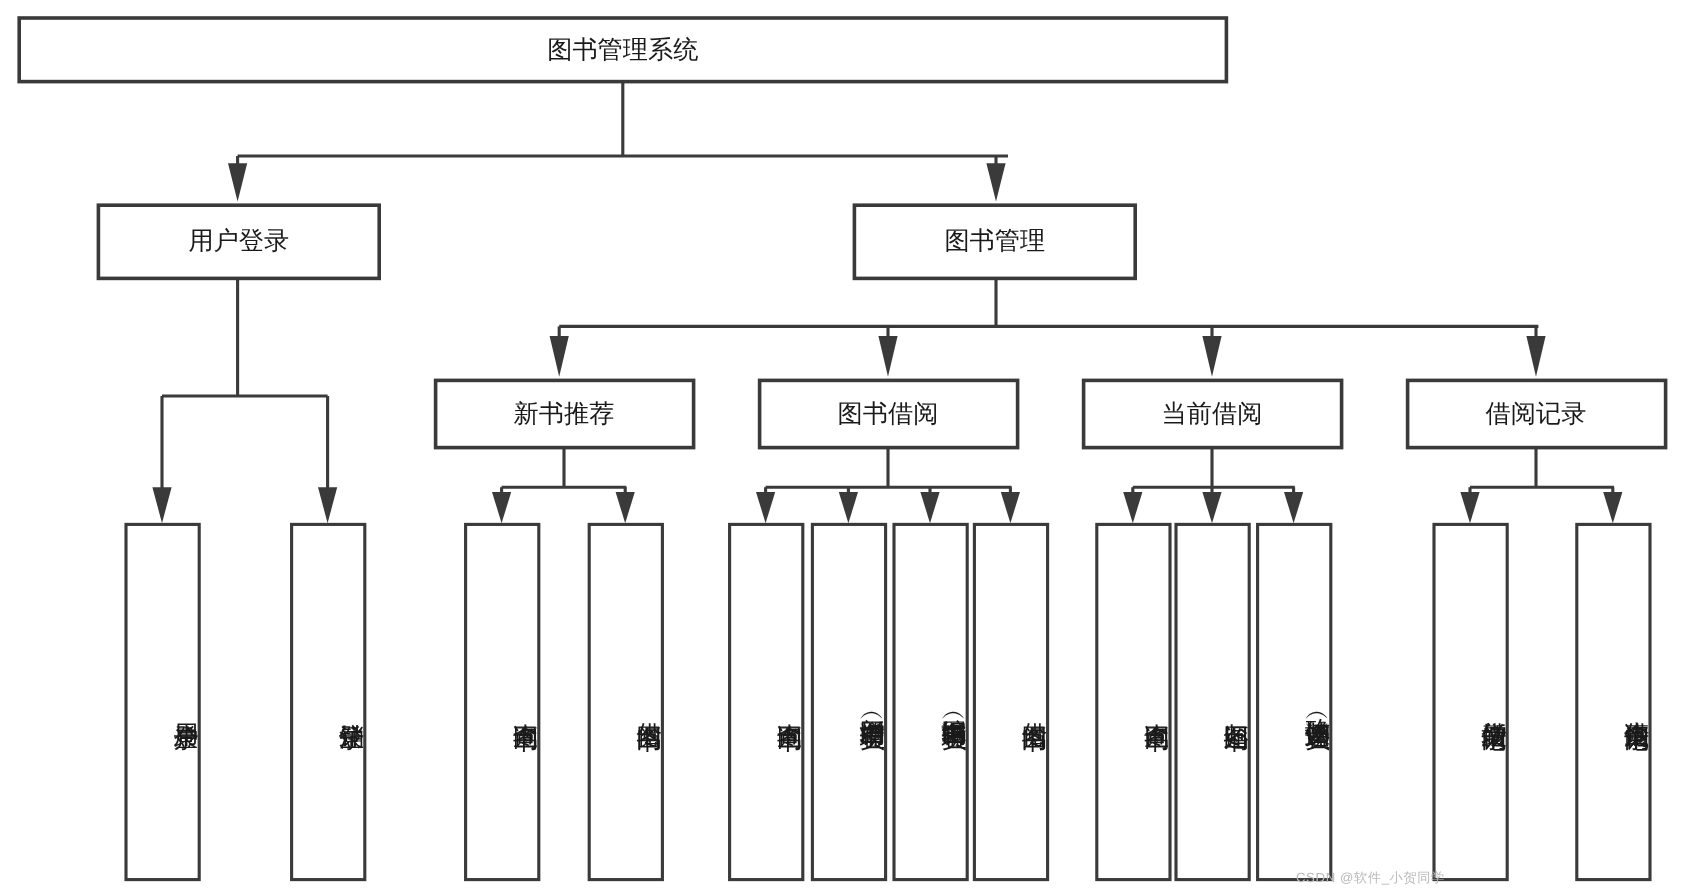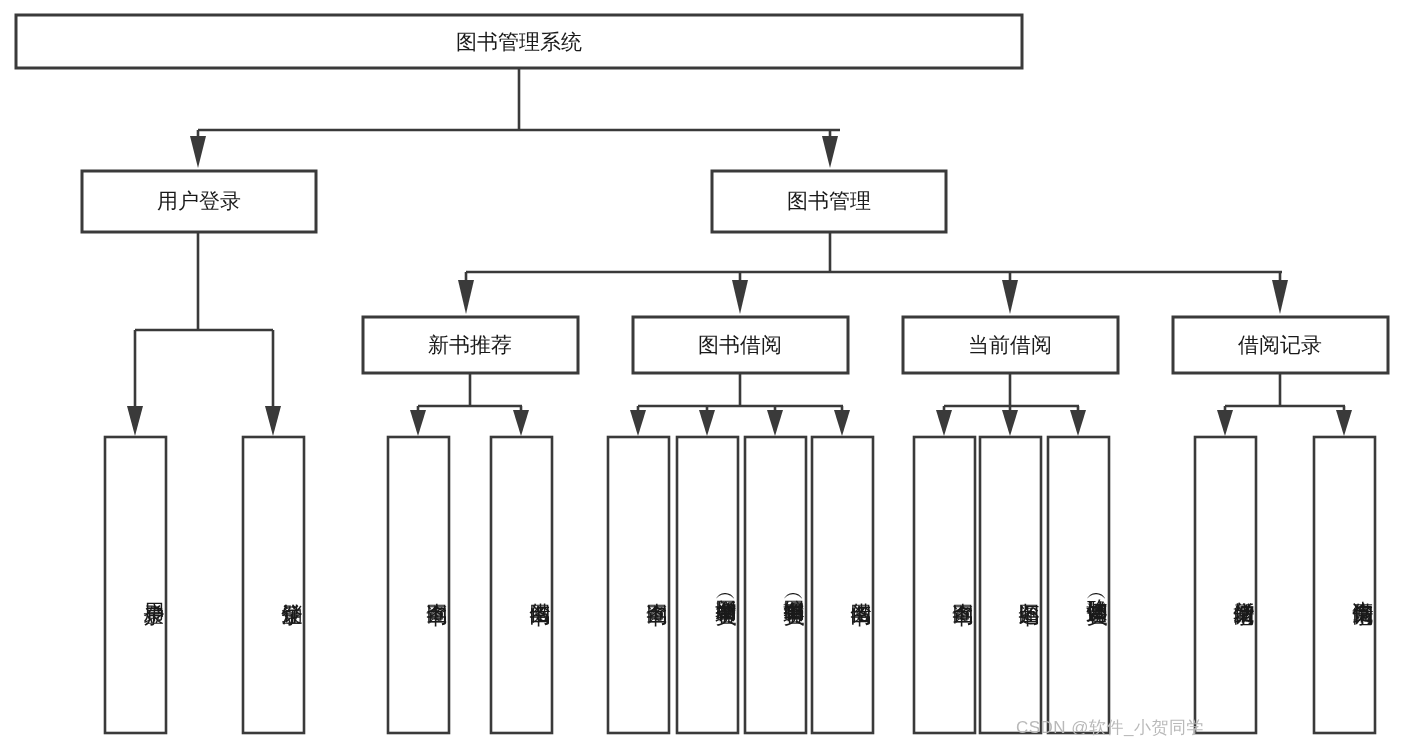--- a/index.html
+++ b/index.html
@@ -62,21 +62,21 @@
     align-items: flex-start;
     justify-content: center;
     width: 100%;
     height: 100%;
   }
   .watermark {
     position: absolute;
     right: 12px;
     bottom: 8px;
     font-family: "Liberation Sans", sans-serif;
-    font-size: 17px;
+    font-size: 11px;
     color: #b9b9b9;
     letter-spacing: 0.5px;
     white-space: nowrap;
     pointer-events: none;
   }
 </style>
 </head>
 <body>
 
 <div id="diagram-root">

